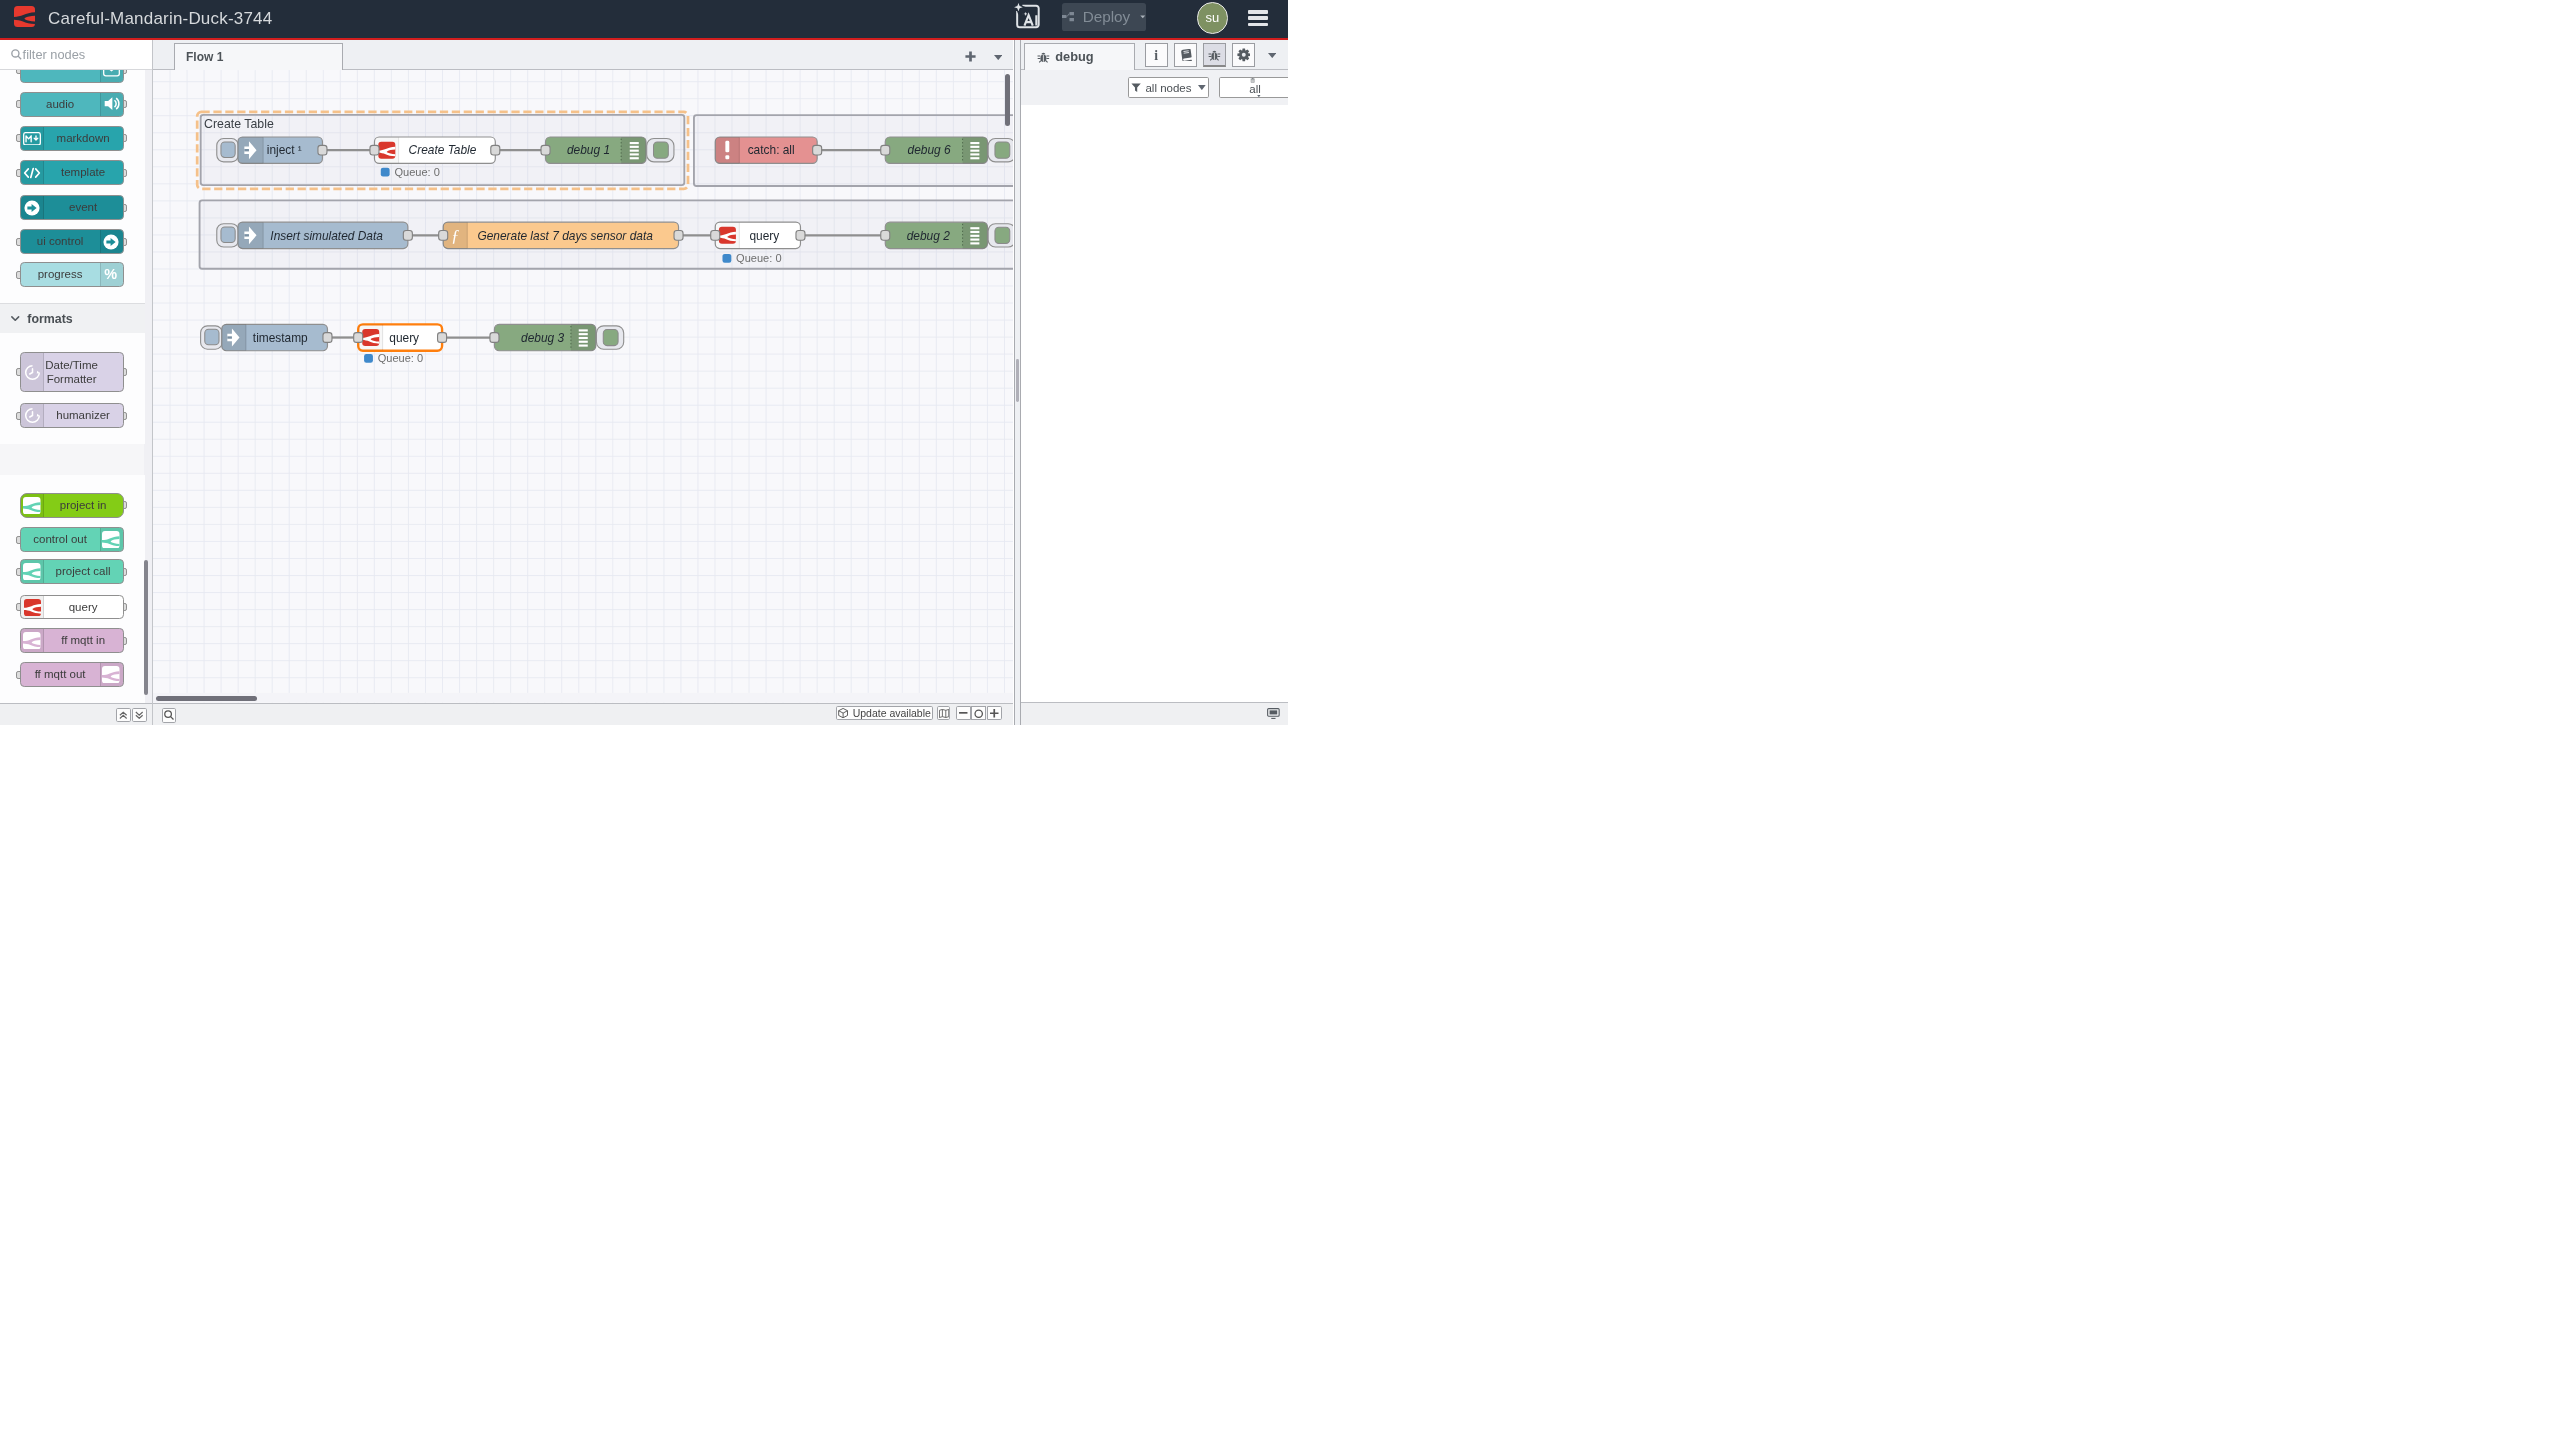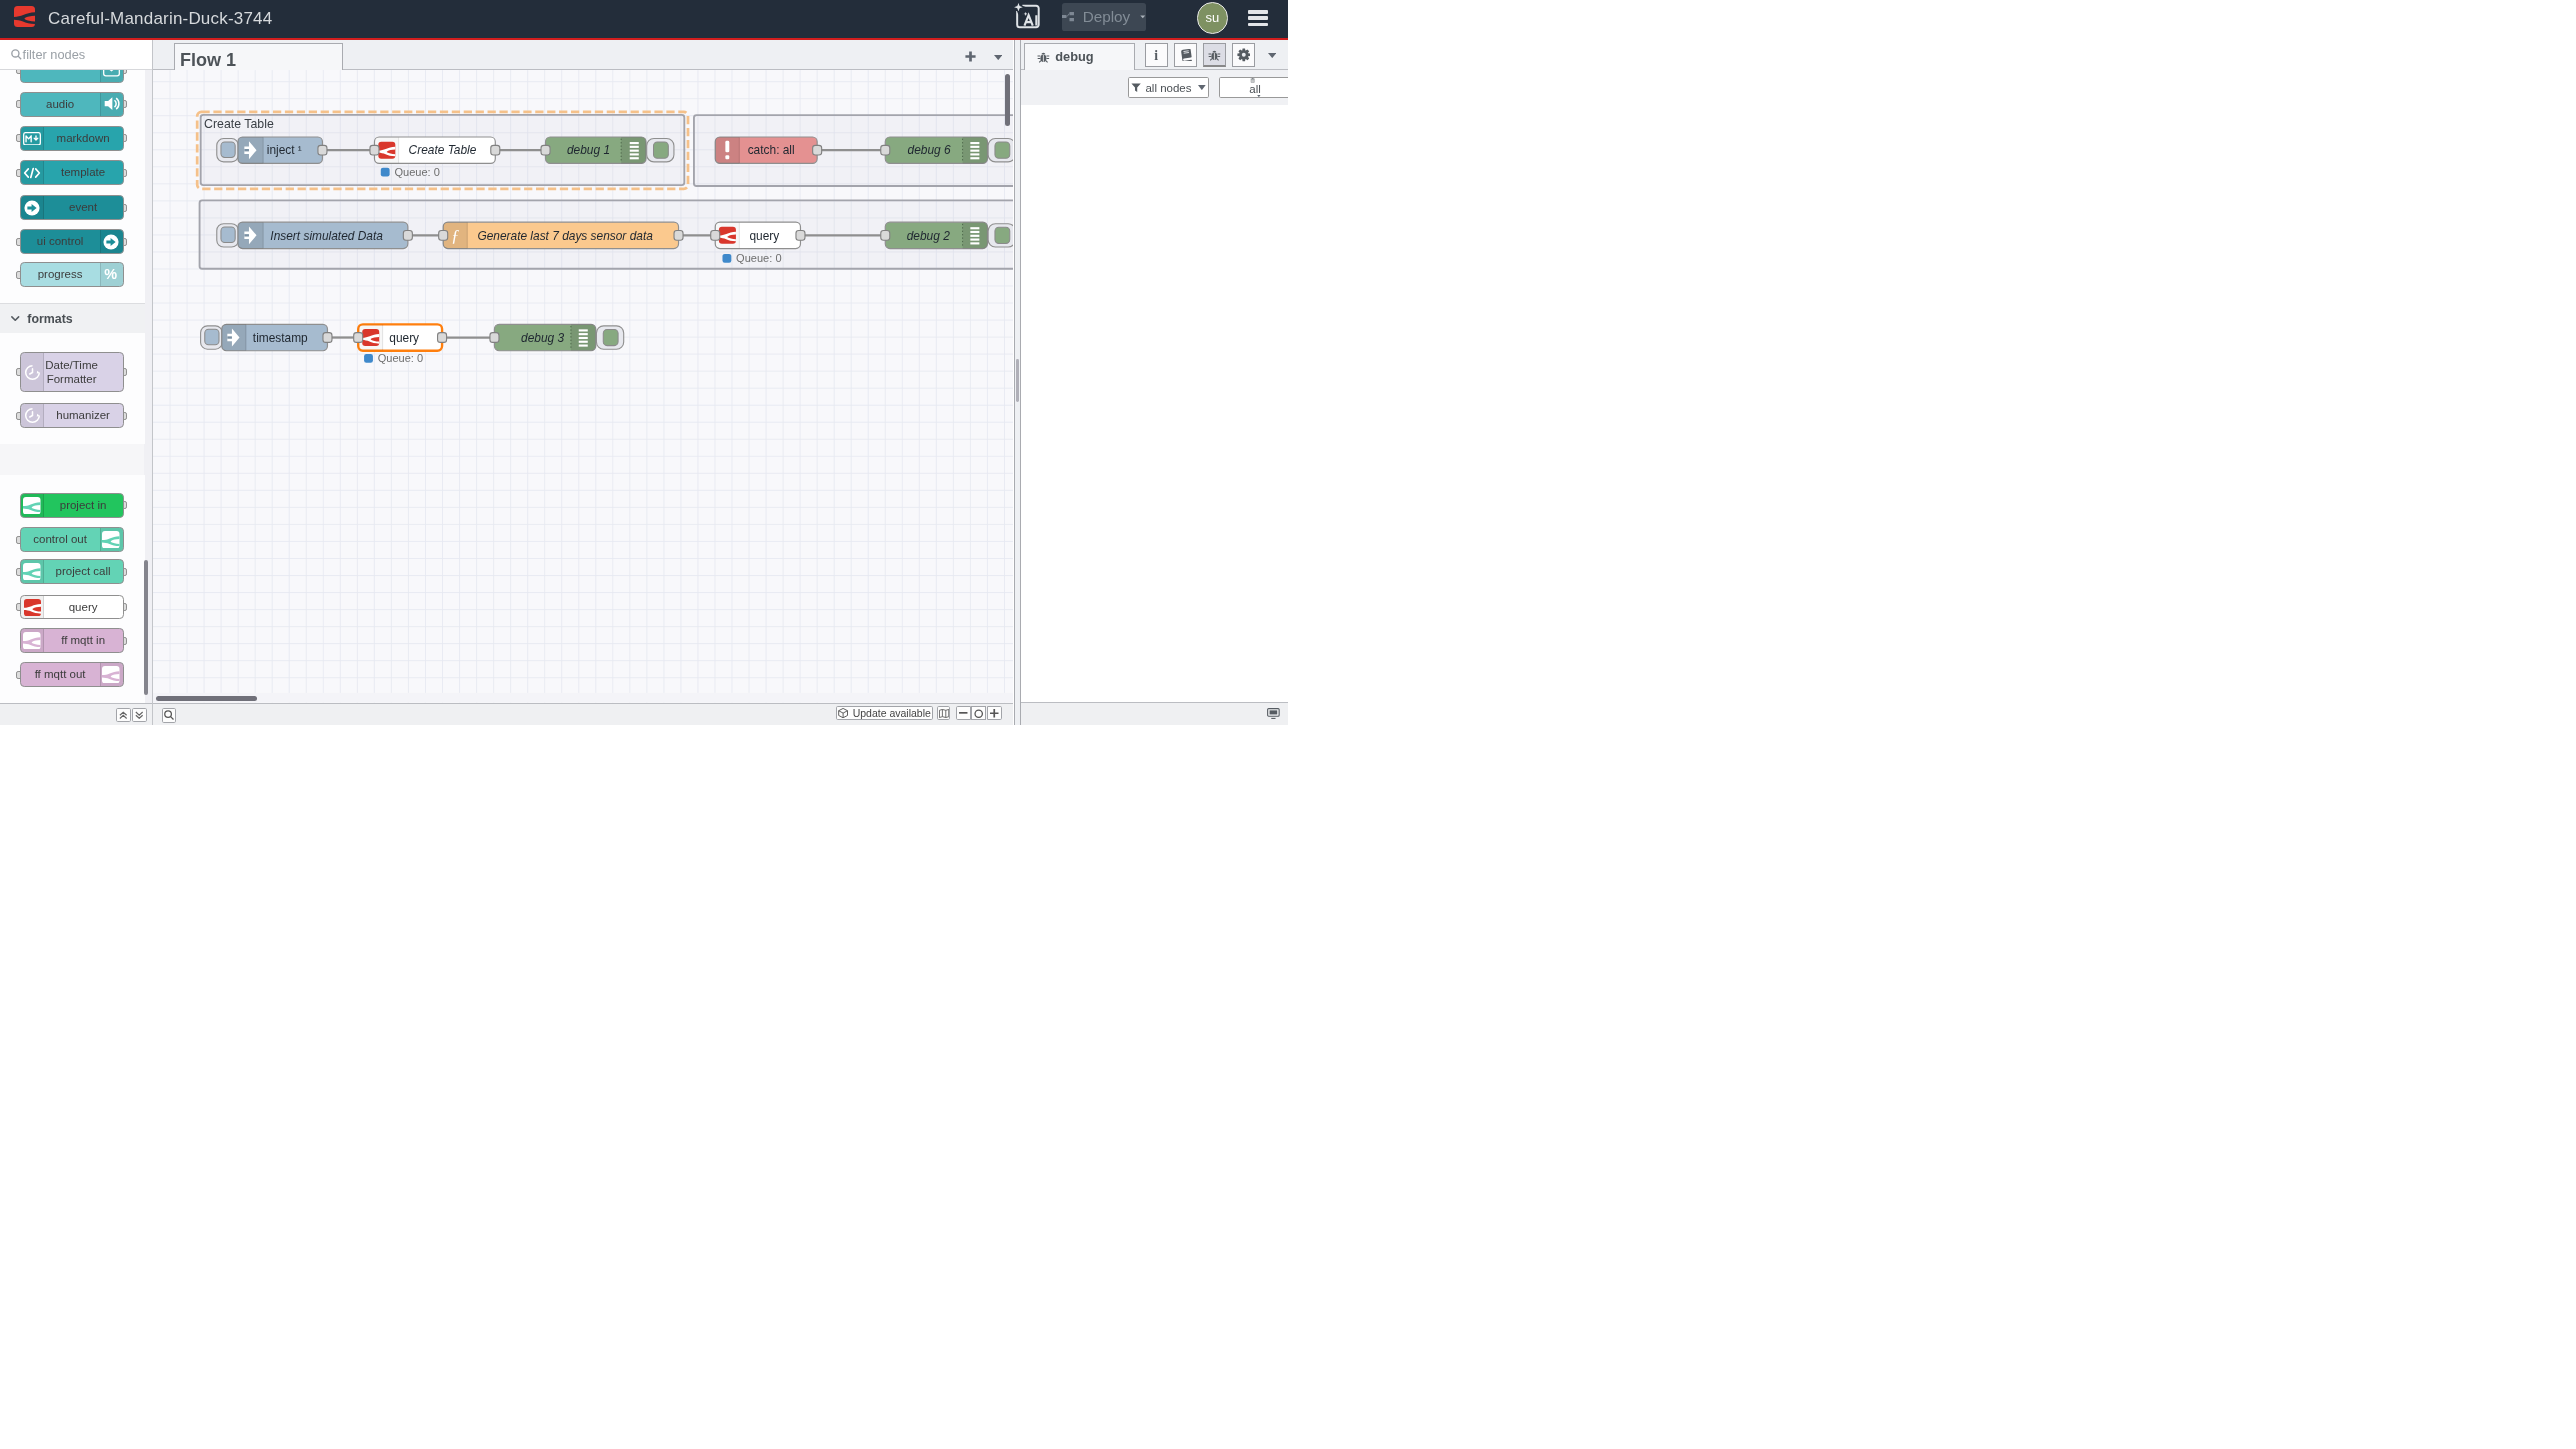--- a/index.html
+++ b/index.html
@@ -37,21 +37,21 @@
 #pfooter { position:absolute; left:0; bottom:0; width:100%; height:22px;
   background:#eff0f2; border-top:0.9px solid #bbbdc2; }
 .pfbtn { position:absolute; top:3.8px; width:15.3px; height:14.5px; background:#fdfdfd;
   border:0.9px solid #a2a4a9; border-radius:1.7px; display:flex; align-items:center; justify-content:center; }
 #canvas { position:absolute; left:153px; top:40px; width:860px; bottom:0;
   background:#f8f8fb; overflow:hidden; }
 #tabbar { position:absolute; left:153px; top:40px; width:860px; height:30px;
   background:#eef0f3; border-bottom:0.9px solid #bbbdc2; }
 #flowtab { position:absolute; left:21px; top:3.2px; width:169px; height:26.5px;
   background:#f6f7f9; border:0.9px solid #a9abb0; border-bottom:none;
-  font-size:18px; font-weight:bold; color:#4d5358; padding:6px 0 0 5px; }
+  font-size:12px; font-weight:bold; color:#4d5358; padding:6px 0 0 11px; }
 #cfooter { position:absolute; left:153px; bottom:0; width:860px; height:22px;
   background:#eff0f2; border-top:0.9px solid #bbbdc2; }
 .fbtn { position:absolute; background:#fdfdfd; border:0.9px solid #a2a4a9;
   border-radius:1.7px; display:flex; align-items:center; justify-content:center; }
 #separator { position:absolute; left:1014px; top:40px; width:6.8px; bottom:0;
   background:#eef0f3; border-left:0.9px solid #a9abb0;
   border-right:0.9px solid #a9abb0; }
 #sepgrip { position:absolute; left:1.4px; top:319px; width:2.7px; height:43px;
   background:#b0b0b8; border-radius:1.4px; }
 #sidebar { position:absolute; left:1021px; top:40px; right:0; bottom:0; background:#fff; }
@@ -497,21 +497,21 @@
               <path d="M10,5.5 v4.5 l-3.2,1.8" stroke="#fff" stroke-width="1.8" fill="none" stroke-linecap="round"></path>
             </svg>
           </div>
           <div class="plabel" style="color:#3c3c3c;padding-left:23px;">humanizer</div>
         </div>
         <div class="pcat" style="top:379px;margin-top:31px;"><svg width="8.5" height="5.1" viewBox="0 0 10 6" style="margin:0 7.7px 0.9px 3.4px;">
             <path d="M1,1 L5,5 L9,1" stroke="#555b61" stroke-width="1.8" fill="none" stroke-linecap="round"></path>
           </svg>FlowFuse</div>
         <div class="psec" style="top:405px;height:228px;"></div>
         <div class="pport" style="left:119px;top:431px;"></div>
-        <div class="pnode" style="top:423px;height:25px;background:#22c55e;">
+        <div class="pnode" style="top:423px;height:25px;background:#84cc16;border-radius:7px;">
           <div style="position:absolute;left:0;top:0;width:23px;height:100%;background:rgba(0,0,0,0.06);border-right:0.9px solid rgba(0,0,0,0.12);border-radius:4.3px 0 0 4.3px;"></div>
           <div style="position:absolute;left:2.6px;top:0px;width:18px;height:100%;display:flex;align-items:center;justify-content:center;">
             <svg width="17.5" height="17.5" viewBox="0 0 48 48">
               <rect width="48" height="48" rx="8" fill="#fff"></rect>
               <path d="M0,25.0 C8,24.8 15,23.2 21,20.6 C29,17.2 37,15.0 48,14.4 L48,22.2 C37,22.8 30,24.4 25.8,26.8 C23.4,28.0 23.4,29.6 25.8,30.8 C30,33.2 37,34.8 48,35.4 L48,41.4 C36,40.8 27,38.4 20.5,35.4 C14,32.6 7,31.4 0,31.2 Z" fill="#63d3b5"></path>
             </svg>
           </div>
           <div class="plabel" style="color:#3c3c3c;padding-left:23px;">project in</div>
         </div>
         <div class="pport" style="left:15.8px;top:466px;"></div>

